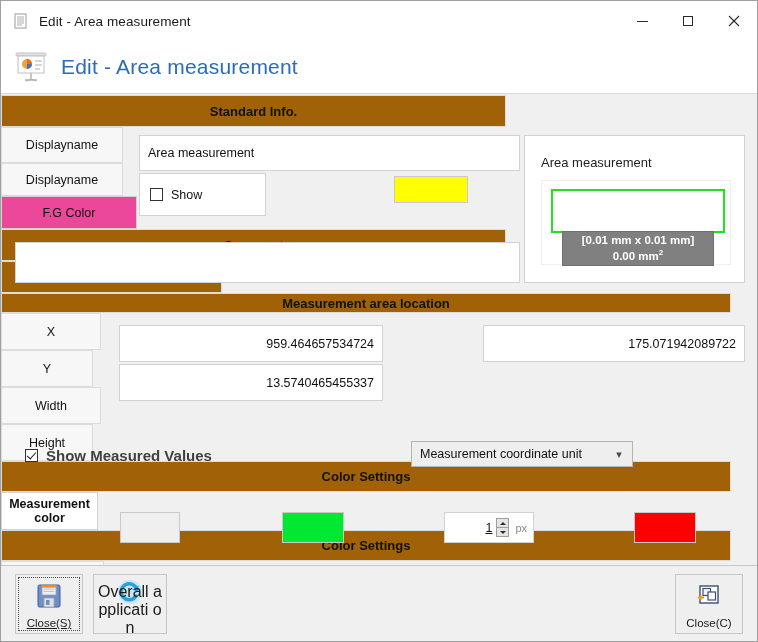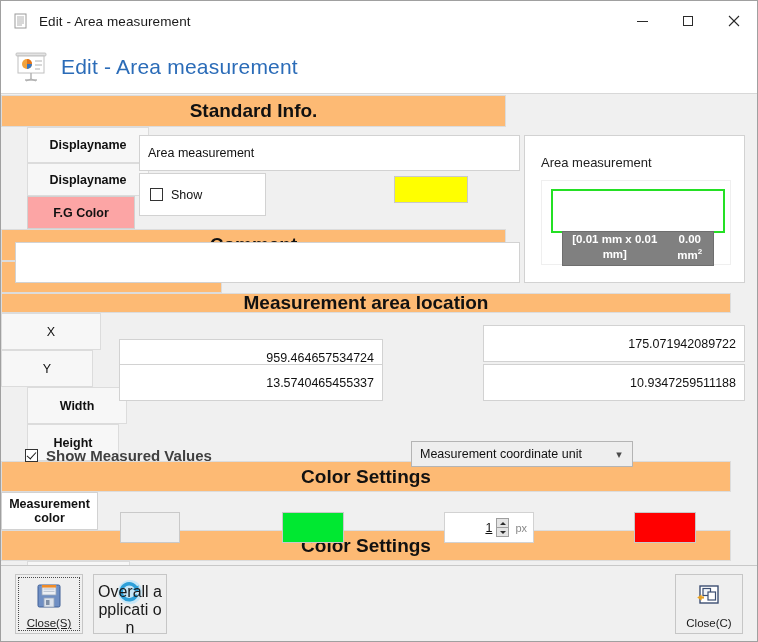--- a/index.html
+++ b/index.html
@@ -113,25 +113,25 @@
     box-sizing: border-box;
     background: #f7f7f7;
     border: 1px solid #dcdcdc;
     display: flex;
     align-items: center;
     justify-content: center;
     font-size: 12.5px;
     color: #111;
     overflow: hidden;
   }
-  .cell.bold { font-weight: bold; margin-left: 26px; }
+  .cell.bold { font-weight: normal; }
   .cell.hdr {
     font-weight: bold;
-    font-size: 19px;
-    background: #fdba74;
+    font-size: 13px;
+    background: #a16207;
   }
   .field {
     box-sizing: border-box;
     background: #ffffff;
     border: 1px solid #d2d2d2;
     display: flex;
     align-items: center;
     font-size: 12.5px;
     color: #111;
     padding: 0 8px;
@@ -307,21 +307,21 @@
     top: 50px;
     width: 152px;
     height: 35px;
     box-sizing: border-box;
     background: #808080;
     border: 1px solid #6e6e6e;
     color: #ffffff;
     font-size: 11.5px;
     font-weight: bold;
     display: flex;
-    flex-direction: row;
+    flex-direction: column;
     justify-content: center;
     line-height: 1.32;
     text-align: center;
   }
   .pv-badge sup { font-size: 8px; vertical-align: super; }
 
   
   .footer {
     position: absolute;
     left: 0;
@@ -419,49 +419,48 @@
     <div class="cell hdr" style="left:14px; top:6px; width:505px; height:32px;">Standard Info.</div>
 
     <div class="cell bold" style="left:14px; top:40px; width:122px; height:36px;">Displayname</div>
     <div class="field left" style="position:absolute; left:138px; top:40px; width:381px; height:36px;">Area measurement</div>
 
     <div class="cell bold" style="left:14px; top:78px; width:122px; height:33px;">Displayname</div>
     <div class="field cbrow" style="position:absolute; left:138px; top:78px; width:127px; height:43px; padding:0 0 0 10px;">
       <span class="cbox"></span>
       <span class="cblabel">Show</span>
     </div>
-    <div class="cell bold" style="left:267px; top:78px; width:108px; height:33px; background:#fca5a5; border-color:#d2d2d2;">F.G Color</div>
+    <div class="cell bold" style="left:267px; top:78px; width:136px; height:33px; background:#ec4899; border-color:#d2d2d2;">F.G Color</div>
     <div class="swatch" style="position:absolute; left:393px; top:81px; width:74px; height:27px; background:#FFFF00;"></div>
 
     <div class="cell hdr" style="left:14px; top:113px; width:505px; height:32px;">Comment</div>
     <div class="field left" style="position:absolute; left:14px; top:147px; width:505px; height:41px;"></div>
 
     <div class="cell hdr" style="left:523px; top:6px; width:221px; height:32px;">Preview</div>
     <div class="pv-body" style="left:523px; top:40px; width:221px; height:148px;">
       <div class="pv-title">Area measurement</div>
       <div class="pv-stage">
         <div class="pv-rect"></div>
         <div class="pv-badge">
           <span>[0.01 mm x 0.01 mm]</span>
           <span><span>0.00 mm</span><sup>2</sup></span>
         </div>
       </div>
     </div>
 
     <div class="cell hdr" style="left:14px; top:196px; width:730px; height:20px;">Measurement area location</div>
 
     <div class="cell" style="left:14px; top:230px; width:100px; height:37px;">X</div>
-    <div class="field right" style="position:absolute; left:118px; top:244px; width:264px; height:37px;">959.464657534724</div>
+    <div class="field right" style="position:absolute; left:118px; top:230px; width:264px; height:37px;">959.464657534724</div>
     <div class="cell" style="left:386px; top:230px; width:92px; height:37px;">Y</div>
     <div class="field right" style="position:absolute; left:482px; top:230px; width:262px; height:37px;">175.071942089722</div>
 
     <div class="cell bold" style="left:14px; top:269px; width:100px; height:37px;">Width</div>
     <div class="field right" style="position:absolute; left:118px; top:269px; width:264px; height:37px;">13.5740465455337</div>
     <div class="cell bold" style="left:386px; top:269px; width:92px; height:37px;">Height</div>
-    <div class="field right" style="position:absolute; left:482px; top:269px; width:262px; height:37px;">10.9347259511188</div>
 
     <div class="cell hdr" style="left:14px; top:308px; width:730px; height:31px;">Color Settings</div>
 
     <div class="cbrow" style="position:absolute; left:14px; top:341px; width:290px; height:38px; padding-left:10px;">
       <span class="cbox checked"></span>
       <span class="bluelbl">Show Measured Values</span>
     </div>
 
     <div class="cell two" style="left:307px; top:341px; width:97px; height:38px; background:#ffffff; border-color:#d2d2d2; font-weight:bold;">
       <span>Measurement</span>

